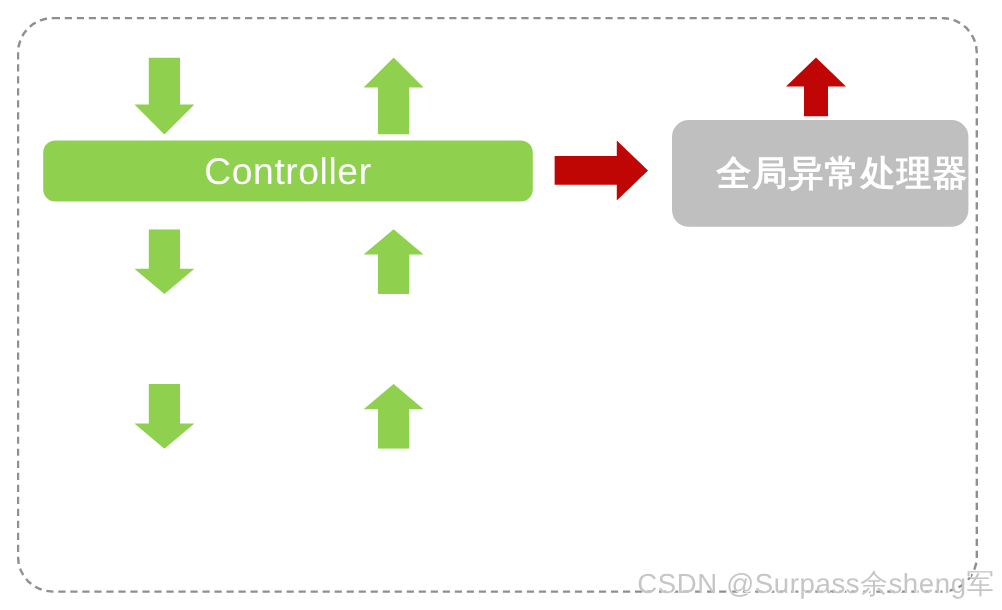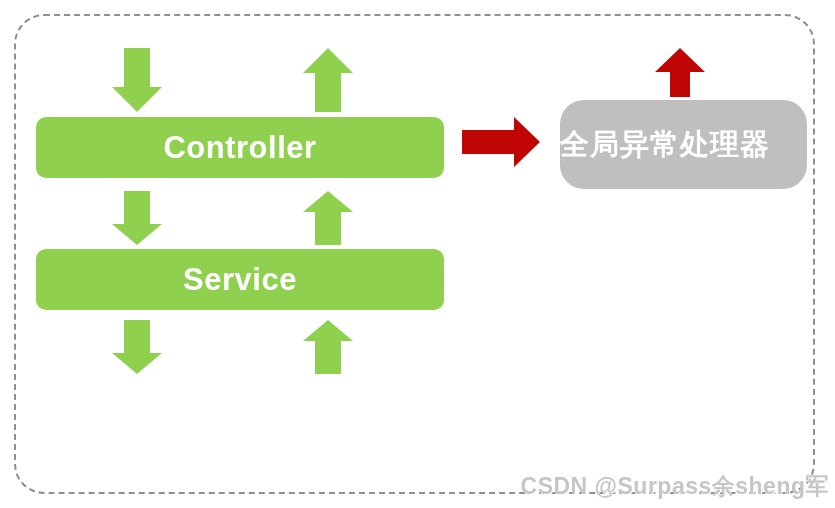--- a/index.html
+++ b/index.html
@@ -22,54 +22,53 @@
   .frame{
     position:absolute;
     left:14px;top:14px;
     width:801px;height:480px;
     border:2px dashed var(--frame);
     border-radius:30px;
   }
   .layer-box{
     position:absolute;
     left:36px;
-    width:408px;height:61px;
+    width:408px;height:51px;
     background:var(--green);
     border-radius:10px;
     display:flex;align-items:center;justify-content:center;
     color:var(--text);
-    font-size:31px;font-weight:bold;
+    font-size:31px;font-weight:normal;
     letter-spacing:0.5px;
   }
   .box-controller{top:117px;}
   .box-service{top:249px;}
   .box-mapper{top:379px;}
   .handler-box{
     position:absolute;
     left:560px;top:100px;
     width:247px;height:89px;
     background:var(--gray);
-    border-radius:24px;
-    display:flex;align-items:center;justify-content:flex-start;
+    border-radius:14px;
+    display:flex;align-items:center;justify-content:flex-end;
     color:var(--text);
     font-size:29px;font-weight:bold;
     letter-spacing:1px;
   }
   .arrow{position:absolute;display:block;}
   .a-green{fill:var(--green);}
   .a-red{fill:var(--red);}
   .watermark{
     position:absolute;
     right:6px;bottom:6px;
     color:var(--watermark);
     font-size:23px;
     letter-spacing:0.5px;
     text-shadow:1px 1px 0 #ffffff;
     white-space:nowrap;
-    font-weight:bold;
   }
 </style>
 </head>
 <body>
 
 <div class="canvas">
 
   <div class="frame"></div>
 
   <svg class="arrow" style="left:112px;top:48px" width="50" height="64" viewBox="0 0 50 64">
@@ -83,23 +82,20 @@
     <span>Controller</span>
   </div>
 
   <svg class="arrow" style="left:112px;top:191px" width="50" height="54" viewBox="0 0 50 64" preserveAspectRatio="none">
     <polygon class="a-green" points="12,0 38,0 38,39 50,39 25,64 0,39 12,39"></polygon>
   </svg>
   <svg class="arrow" style="left:303px;top:191px" width="50" height="54" viewBox="0 0 50 64" preserveAspectRatio="none">
     <polygon class="a-green" points="25,0 50,25 38,25 38,64 12,64 12,25 0,25"></polygon>
   </svg>
 
-  <div class="layer-box box-service">
-    <span>Service</span>
-  </div>
 
   <svg class="arrow" style="left:112px;top:320px" width="50" height="54" viewBox="0 0 50 64" preserveAspectRatio="none">
     <polygon class="a-green" points="12,0 38,0 38,39 50,39 25,64 0,39 12,39"></polygon>
   </svg>
   <svg class="arrow" style="left:303px;top:320px" width="50" height="54" viewBox="0 0 50 64" preserveAspectRatio="none">
     <polygon class="a-green" points="25,0 50,25 38,25 38,64 12,64 12,25 0,25"></polygon>
   </svg>
 
 
   <svg class="arrow" style="left:462px;top:117px" width="78" height="50" viewBox="0 0 78 50">

